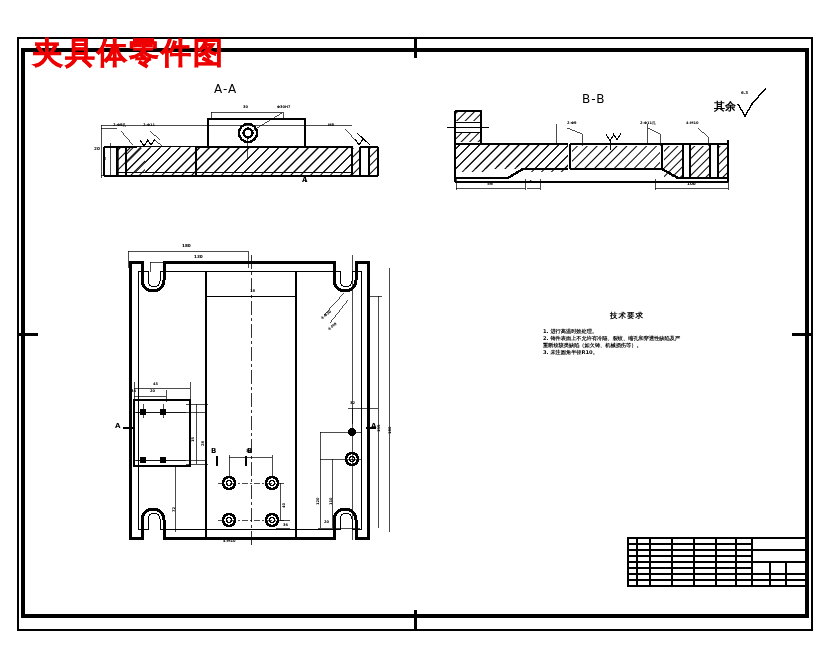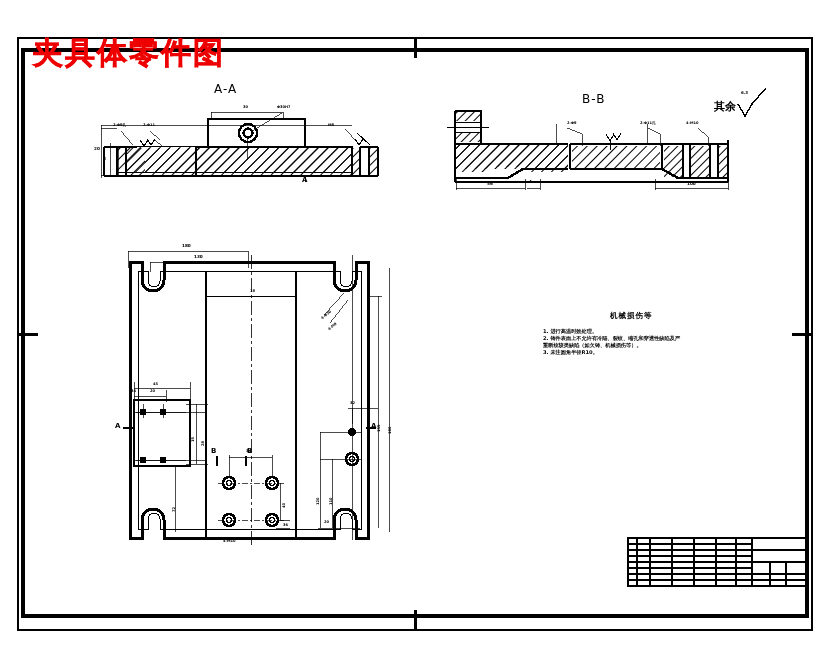--- a/index.html
+++ b/index.html
@@ -417,21 +417,21 @@
 <div class="lbl tiny rot" style="left:389px;top:434px;">180</div>
 <div class="lbl tiny rot45" style="left:321px;top:318px;">4-Φ20</div>
 <div class="lbl tiny rot45" style="left:328px;top:329px;">4-M8</div>
 <div class="lbl tiny" style="left:223px;top:540px;">4-M10</div>
 
 <div class="lbl vt" style="left:115px;top:423px;">A</div>
 <div class="lbl vt" style="left:371px;top:423px;">A</div>
 <div class="lbl vt" style="left:211px;top:448px;">B</div>
 <div class="lbl vt" style="left:247px;top:448px;">B</div>
 
-<div class="lbl req-t" style="left:610px;top:312px;">机械损伤等</div>
+<div class="lbl req-t" style="left:610px;top:312px;">技术要求</div>
 <div style="position:absolute;left:543px;top:328px;width:180px;">
   <div class="lbl req-b" style="position:static;">1. 进行高温时效处理。</div>
   <div class="lbl req-b" style="position:static;">2. 铸件表面上不允许有冷隔、裂纹、缩孔和穿透性缺陷及严</div>
   <div class="lbl req-b" style="position:static;">   重断纹较类缺陷（如欠铸、机械损伤等）。</div>
   <div class="lbl req-b" style="position:static;">3. 未注圆角半径R10。</div>
 </div>
 
 </div>
 
 </body></html>

